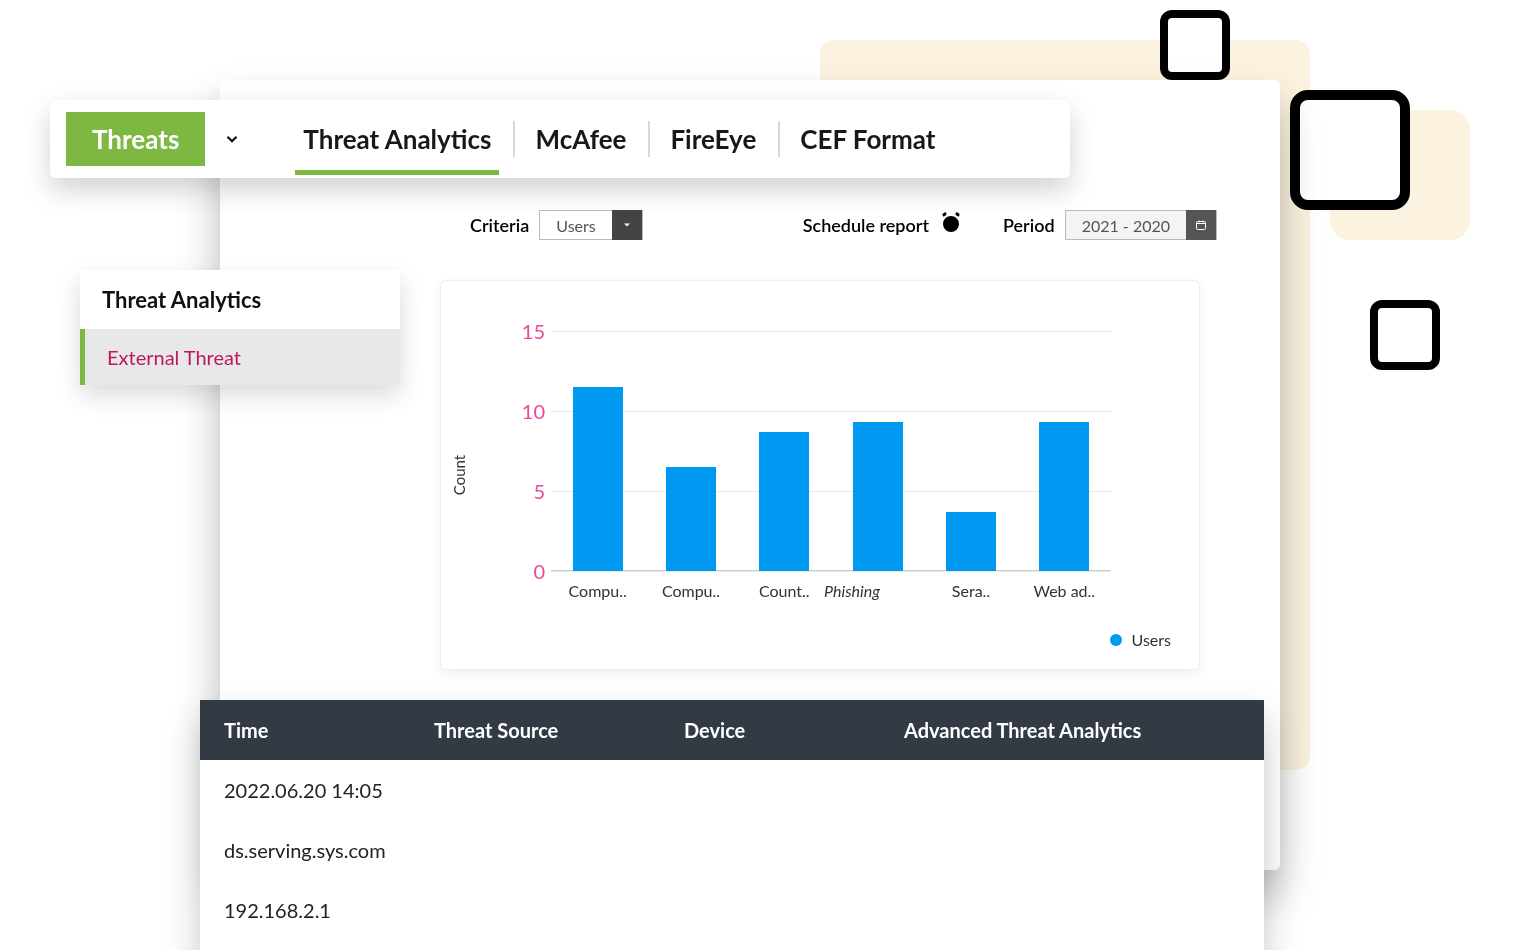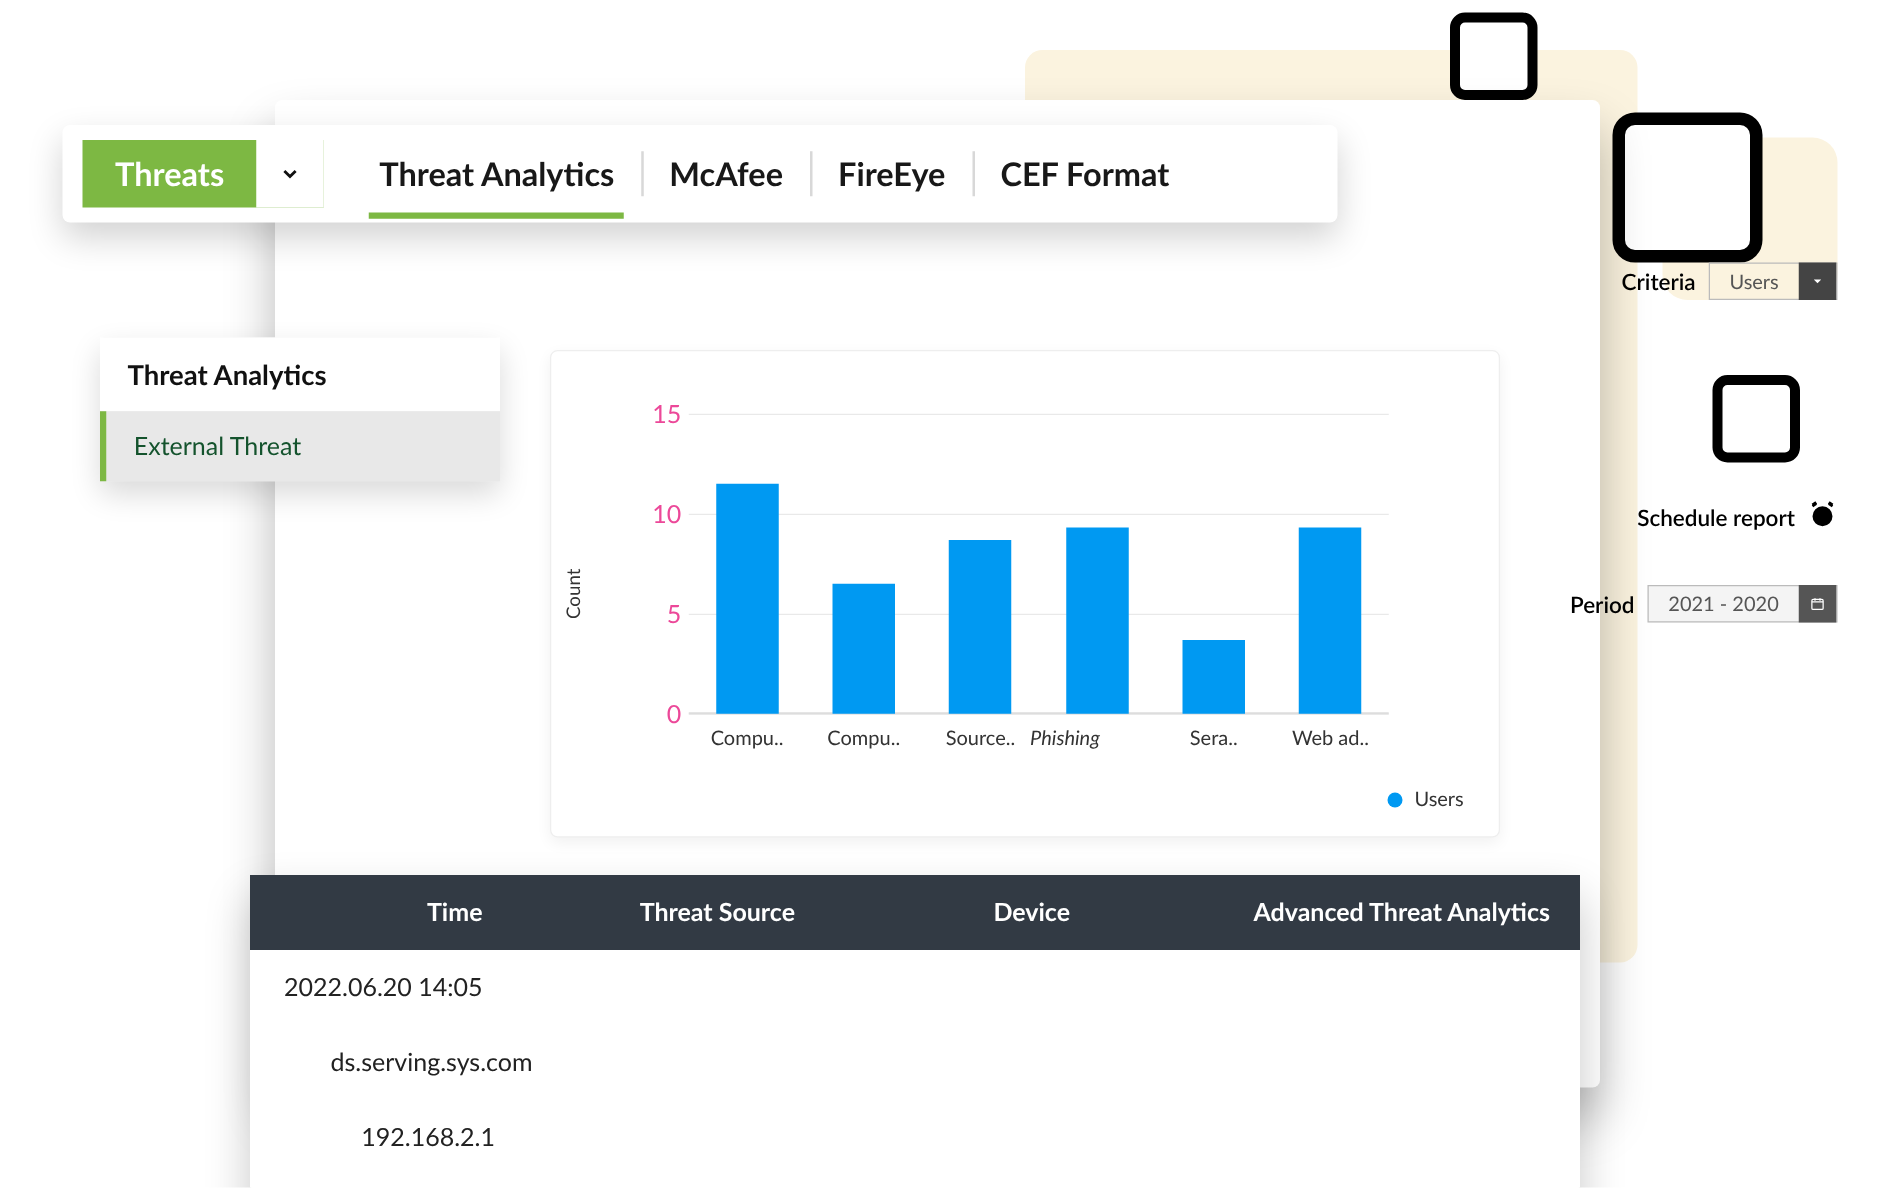--- a/index.html
+++ b/index.html
@@ -12,22 +12,22 @@
   .threats-btn { display: flex; align-items: center; background: #7DB843; color: #fff; font-weight: 700; font-size: 26px; height: 54px; }
   .threats-btn .lbl { padding: 0 26px; }
   .threats-btn .caret { width: 54px; height: 54px; background: #fff; display: flex; align-items: center; justify-content: center; }
   .threats-btn .caret svg { width: 18px; height: 18px; }
   .vtabs { display: flex; align-items: center; gap: 0; margin-left: 22px; }
   .vtab { font-size: 26px; font-weight: 700; color: #181818; padding: 8px 22px; position: relative; cursor: pointer; white-space: nowrap; }
   .vtab.active::after { content: ""; position: absolute; left: 14px; right: 14px; bottom: -12px; height: 5px; background: #7DB843; }
   .vtab + .vtab::before { content: ""; position: absolute; left: 0; top: 6px; bottom: 6px; width: 2px; background: #d8d8d8; }
   .sidebar { position: absolute; left: 80px; top: 270px; width: 320px; background: #f1f1f1; border-radius: 4px; box-shadow: 0 10px 24px rgba(0,0,0,0.15); z-index: 4; }
   .sidebar .hdr { background: #fff; padding: 16px 22px; font-weight: 700; font-size: 22px; color: #111; }
-  .sidebar .item { background: #e8e8e8; padding: 16px 22px; font-size: 20px; color: #14532d; border-left: 5px solid #7DB843; }
-  .options { position: absolute; left: 470px; top: 210px; right: 50px; display: flex; align-items: flex-end; gap: 40px; font-size: 18px; z-index: 2; flex-direction: column; }
+  .sidebar .item { background: #e8e8e8; padding: 16px 22px; font-size: 20px; color: #be185d; border-left: 5px solid #7DB843; }
+  .options { position: absolute; left: 470px; top: 210px; right: 50px; display: flex; align-items: center; gap: 40px; font-size: 18px; z-index: 2; }
   .opt { display: flex; align-items: center; gap: 10px; }
   .opt .label { font-weight: 600; }
   .select { display: flex; align-items: center; border: 1px solid #bbb; height: 30px; }
   .select .val { padding: 0 16px; color: #555; font-size: 16px; }
   .select .ar { width: 30px; height: 30px; background: #444; display: flex; align-items: center; justify-content: center; }
   .select .ar svg { width: 12px; height: 12px; fill: #fff; }
   .alarm svg { width: 24px; height: 24px; }
   .calendar svg { width: 20px; height: 20px; }
   .chart-card { position: absolute; left: 440px; top: 280px; width: 760px; height: 390px; background: #fff; border: 1px solid #eee; border-radius: 6px; box-shadow: 0 4px 12px rgba(0,0,0,0.06); z-index: 1; }
   .chart { position: relative; width: 100%; height: 100%; }
@@ -35,21 +35,21 @@
   .plot { position: absolute; left: 110px; top: 50px; width: 560px; height: 240px; }
   .grid { position: absolute; left: 0; right: 0; height: 1px; background: #e9e9e9; }
   .tick { position: absolute; left: -36px; font-size: 20px; color: #ec4899; transform: translateY(-50%); text-align: right; width: 30px; }
   .axis { position: absolute; left: 0; right: 0; bottom: 0; height: 1px; background: #ccc; }
   .bar { position: absolute; bottom: 0; background: #0099F2; width: 50px; }
   .xcat { position: absolute; top: 300px; font-size: 16px; color: #333; text-align: center; width: 80px; transform: translateX(-50%); white-space: nowrap; }
   .legend { position: absolute; right: 28px; bottom: 20px; display: flex; align-items: center; gap: 10px; font-size: 16px; color: #333; }
   .legend .dot { width: 12px; height: 12px; border-radius: 50%; background: #0099F2; }
   .table { position: absolute; left: 200px; top: 700px; width: 1064px; background: #fff; border-radius: 4px; box-shadow: 0 18px 36px rgba(0,0,0,0.22); z-index: 6; }
   .thead { display: flex; background: #323A44; color: #fff; font-weight: 700; font-size: 20px; }
-  .thead > div, .trow > div { padding: 18px 24px; text-align: right; }
+  .thead > div, .trow > div { padding: 18px 24px; }
   .col-time { width: 210px; }
   .col-src  { width: 250px; }
   .col-dev  { width: 220px; }
   .col-adv  { flex: 1; }
   .trow { display: flex; font-size: 20px; color: #222; flex-direction: column; }
   .trow .link { color: #000000; text-decoration: underline; cursor: pointer; }
 </style>
 </head>
 <body>
 <div class="stage">
@@ -146,21 +146,21 @@
           <div class="bar" style="height: 148.8px; left: 301.667px; background: rgb(0, 153, 242);"></div>
           <div class="bar" style="height: 59.2px; left: 395px; background: rgb(0, 153, 242);"></div>
           <div class="bar" style="height: 148.8px; left: 488.333px; background: rgb(0, 153, 242);"></div>
         </div>
       <div class="legend">
         <span class="dot"></span>
         <span>Users</span>
       </div>
     <div class="xcat" style="left: 156.667px;">Compu..</div>
         <div class="xcat" style="left: 250px;">Compu..</div>
-        <div class="xcat" style="left: 343.333px;">Source..</div>
+        <div class="xcat" style="left: 343.333px;">Count..</div>
         <div class="xcat" style="left: 411px; font-style: italic;">Phishing</div>
         <div class="xcat" style="left: 530px;">Sera..</div>
         <div class="xcat" style="left: 623.333px;">Web ad..</div>
       </div>
   </div>
 
   <div class="table">
     <div class="thead">
       <div class="col-time">Time</div>
       <div class="col-src">Threat Source</div>

